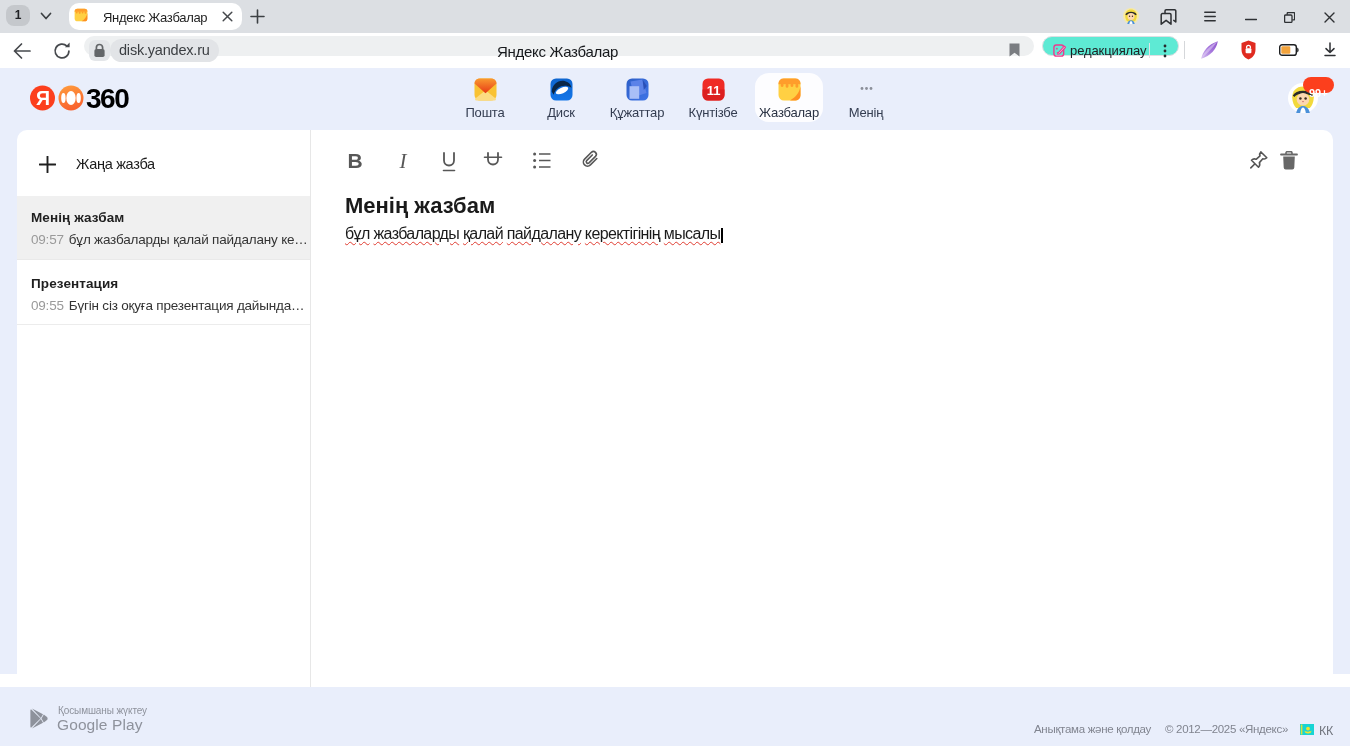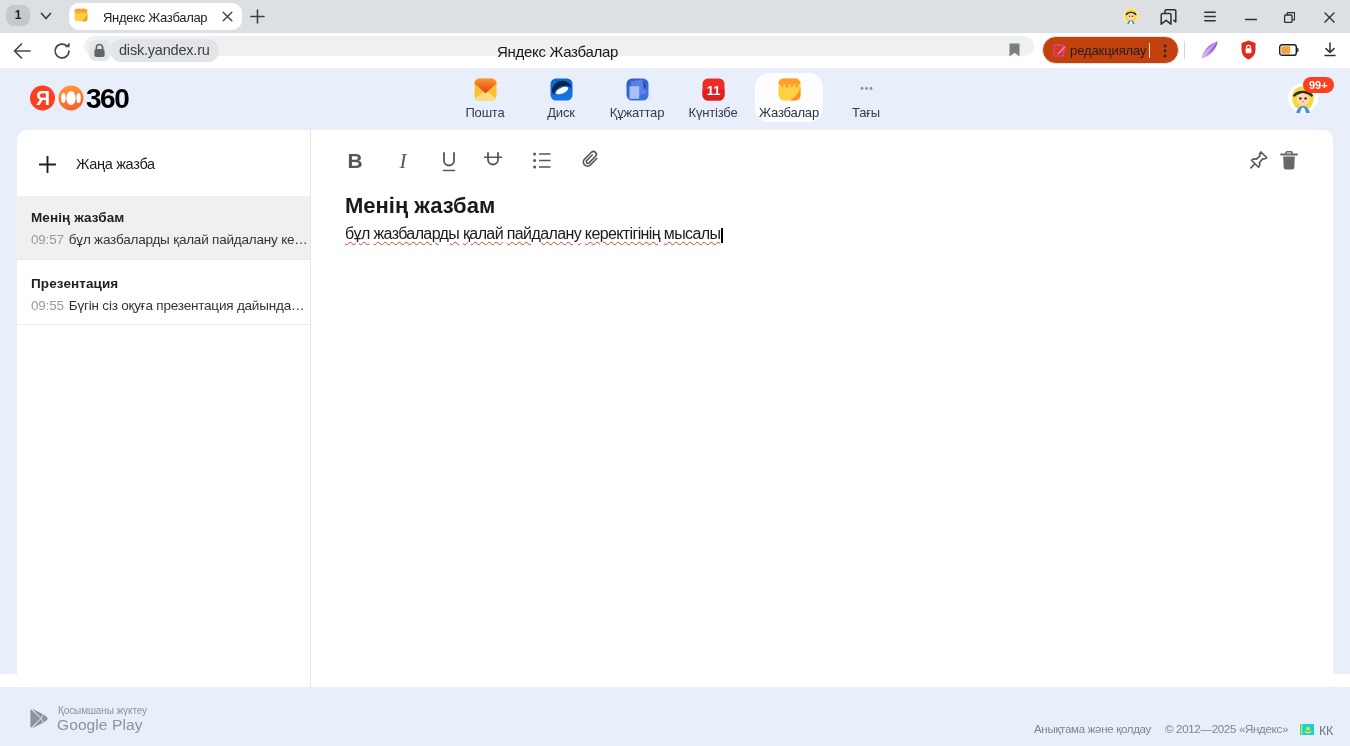--- a/index.html
+++ b/index.html
@@ -94,21 +94,21 @@
           <rect x="1.4" y="6" width="10.2" height="8" rx="1.8" fill="#636669"></rect>
           <path d="M3.4 6.3V4.6a3.1 3.1 0 0 1 6.2 0v1.7" stroke="#636669" stroke-width="1.7" fill="none"></path>
         </svg>
     </div>
     <div class="abs" style="left:26px;top:2.5px;height:23px;background:#e2e4e7;border-radius:11.5px;padding:0 9px;font-size:14.5px;color:#3b3e42;line-height:23px;letter-spacing:-0.2px;">disk.yandex.ru</div>
     <svg class="abs" style="right:13px;top:5.5px" width="13" height="16" viewBox="0 0 13 16">
         <path d="M1.5 1.5 h10 v13 l-5-3.8 -5 3.8 z" fill="#7a7d81"></path>
       </svg>
   </div>
   <div class="abs" style="left:497px;top:10px;font-size:15px;color:#17191c;letter-spacing:-0.3px;">Яндекс Жазбалар</div>
-  <div class="abs" style="left:1042px;top:3px;width:137px;height:28px;background:#c2410c;border:1px solid #dddfe2;border-radius:14px;">
+  <div class="abs" style="left:1042px;top:3px;width:137px;height:20px;background:#5eead4;border:1px solid #dddfe2;border-radius:14px;">
     <svg class="abs" style="left:10px;top:7px" width="13" height="13" viewBox="0 0 14 14">
       <rect x="1" y="1" width="10.5" height="12" rx="2.6" stroke="#ec3b8e" stroke-width="1.5" fill="none"></rect>
       <path d="M5.5 9.5 L12.2 2.2 L13.5 3.5 L7 10.5 L5 11z" fill="#fff" stroke="#ec3b8e" stroke-width="1.2" stroke-linejoin="round"></path>
       <circle cx="4.2" cy="5" r="0.9" fill="#ec3b8e"></circle>
       <circle cx="4.8" cy="9.3" r="0.7" fill="#ec3b8e"></circle>
     </svg>
     <span class="abs" style="left:27px;top:6px;font-size:13px;color:#202124;letter-spacing:-0.1px;">редакциялау</span>
     <div class="abs" style="left:106px;top:6px;width:1px;height:15px;background:#e3e4e6;"></div>
     <svg class="abs" style="left:120px;top:7px" width="4" height="14" viewBox="0 0 4 14">
         <circle cx="2" cy="2" r="1.4" fill="#27292c"></circle>
@@ -228,35 +228,35 @@
       <path d="M21.5 8 v9 a4.5 4.5 0 0 1-4.5 4.5 h-5.5 c5.5-3 9-7.5 10-13.5 z" fill="#ff8f22"></path>
     </svg>
     <div class="nlabel" style="color:#2b3344;">Жазбалар</div>
   </div>
   <div class="navitem" style="left:828px;top:10px;">
     <svg width="23" height="23" viewBox="0 0 23 23">
         <circle cx="7" cy="10.5" r="1.4" fill="#8b8f99"></circle>
         <circle cx="11.5" cy="10.5" r="1.4" fill="#8b8f99"></circle>
         <circle cx="16" cy="10.5" r="1.4" fill="#8b8f99"></circle>
       </svg>
-    <div class="nlabel">Тағы</div>
+    <div class="nlabel">Менің</div>
   </div>
 
   <svg class="abs" style="left:1288px;top:15px" width="30" height="30" viewBox="0 0 30 30">
     <circle cx="15" cy="15" r="15" fill="#fff"></circle>
     <path d="M15 3.5 c7 0 10.8 5 10.8 10.8 c0 5-2 8.7-4 10.7 h-13.6 c-2-2-4-5.7-4-10.7 c0-5.8 3.8-10.8 10.8-10.8z" fill="#f2d93c"></path>
     <path d="M4.8 12.5 a11 7.5 0 0 1 20.4 0 l-1.5 1.6 a10 6.5 0 0 0-17.4 0 z" fill="#2a2a2a"></path>
     <circle cx="15" cy="16.2" r="6.3" fill="#fcd7b0"></circle>
     <circle cx="12.4" cy="15.6" r="1.25" fill="#3a2a1e"></circle>
     <circle cx="17.6" cy="15.6" r="1.25" fill="#3a2a1e"></circle>
     <ellipse cx="15" cy="18.6" rx="0.9" ry="0.6" fill="#c96a6a"></ellipse>
     <path d="M8.2 30 c1-5 3.8-7 6.8-7 c3 0 5.8 2 6.8 7 z" fill="#4a90d9"></path>
     <path d="M12.2 30 c0.4-4 1.8-5.6 2.8-5.6 c1 0 2.4 1.6 2.8 5.6 z" fill="#fff"></path>
   </svg>
-  <div class="abs" style="left:1303px;top:9px;height:16px;background:#fc3f1d;border-radius:8px;padding:0 6px;font-size:11px;font-weight:700;color:#fff;line-height:16px;">99+</div>
+  <div class="abs" style="left:1303px;top:9px;height:16px;background:#fc3f1d;border-radius:8px;padding:8px 6px;font-size:11px;font-weight:700;color:#fff;line-height:16px;">99+</div>
 </div>
 
 <div id="panelwrap">
   <div id="panels">
     <div class="abs" style="left:293px;top:0;width:1px;height:557px;background:#e7e7e7;"></div>
 
     <svg class="abs" style="left:22px;top:26px" width="17" height="17" viewBox="0 0 17 17">
         <path d="M8.5 0.5v16M0.5 8.5h16" stroke="#1f1f1f" stroke-width="1.9" stroke-linecap="round"></path>
       </svg>
     <span class="abs" style="left:59px;top:25.5px;font-size:14.5px;color:#1b1b1b;letter-spacing:-0.3px;">Жаңа жазба</span>

